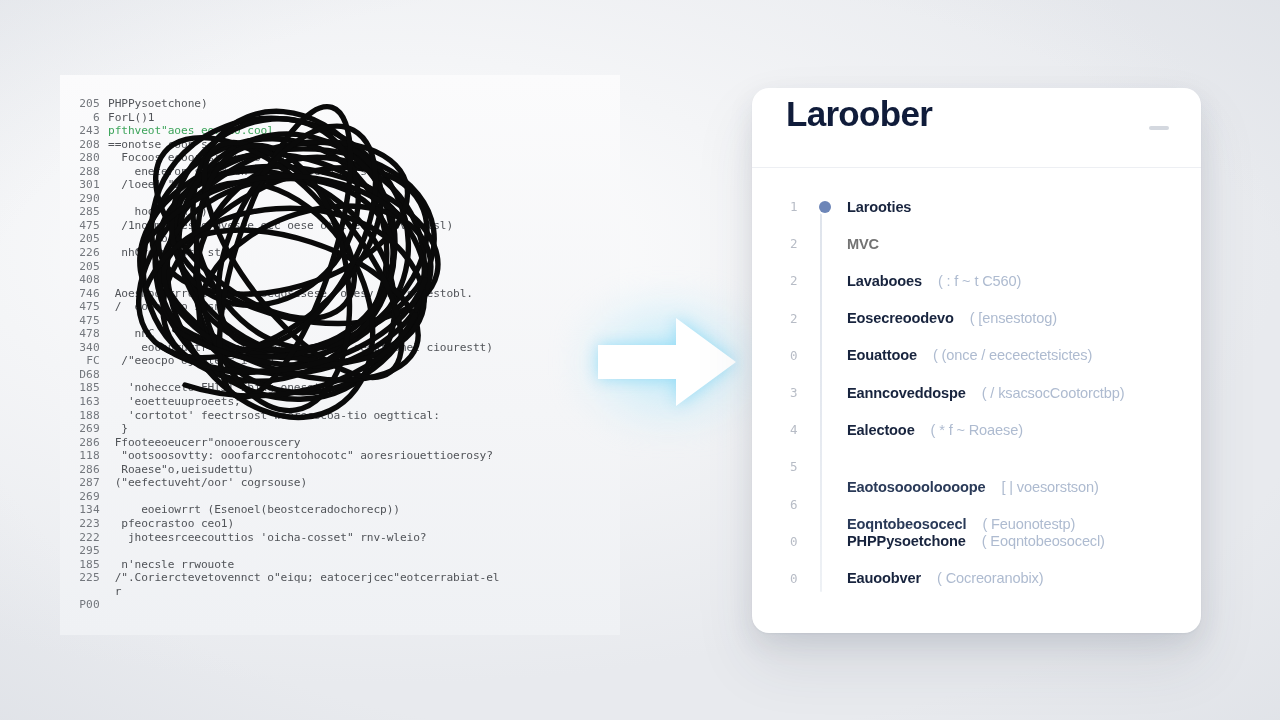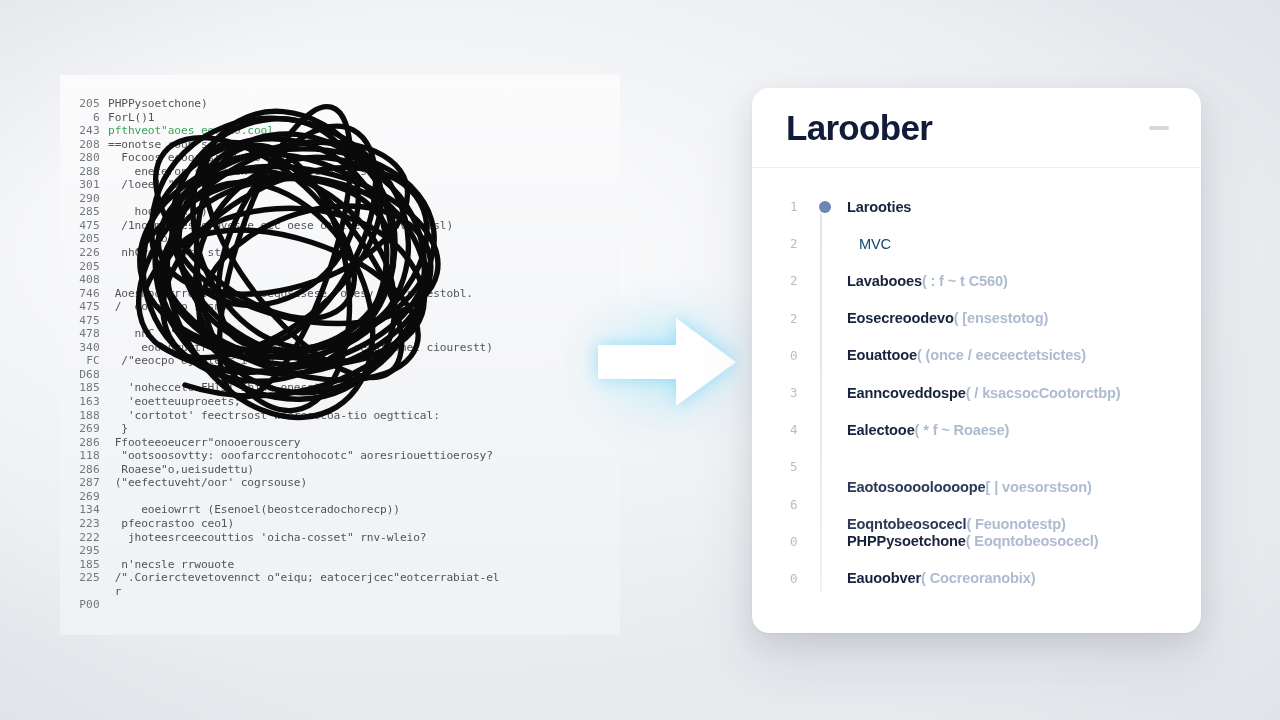--- a/index.html
+++ b/index.html
@@ -130,21 +130,20 @@
       0 10px 26px rgba(48,60,82,0.10),
       0 30px 60px rgba(48,60,82,0.10);
     overflow: hidden;
   }
 
   #card-header {
     position: relative;
     height: 80px;
     border-bottom: 1px solid #edeff3;
     display: flex;
-    align-items: center;
     padding: 8px 34px;
   }
   #card-title {
     font-size: 35px;
     font-weight: 700;
     color: #101c3a;
     letter-spacing: -0.7px;
     line-height: 1;
   }
   #minimize-btn {
@@ -212,23 +211,24 @@
     white-space: nowrap;
     padding-left: 9px;
     letter-spacing: -0.15px;
   }
   .row-text .main {
     color: #18243e;
     font-weight: 700;
   }
   .row-text .tail {
     color: #aebbd0;
-    font-weight: 700;
-  }
-  .row-text.plain .main { font-weight: 400; color: #0c4a6e; margin-left: 12px; }
+    font-weight: 400;
+    padding-left: 16px;
+  }
+  .row-text.plain .main { font-weight: 700; color: #737373; }
   .row-text.soft .main { color: #2a3a58; font-weight: 600; }
   .row-text.blurry { filter: blur(0.42px); }
   .row-text.blurrier { filter: blur(0.62px); margin-top: 40px; }
 </style>
 </head>
 <body>
 
 <div id="bg-wash"></div>
 <div id="bg-vignette"></div>
 

